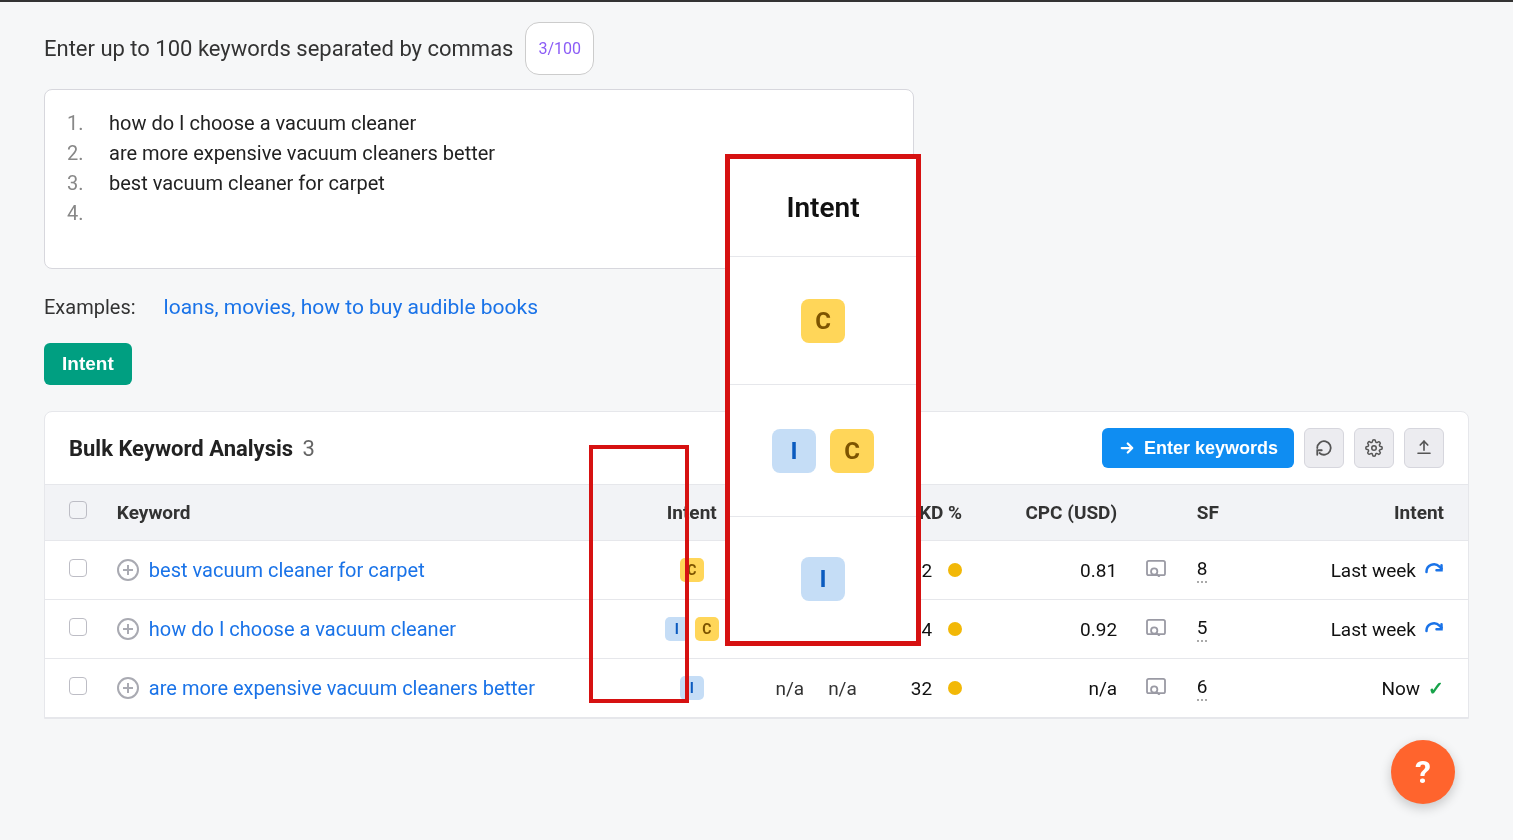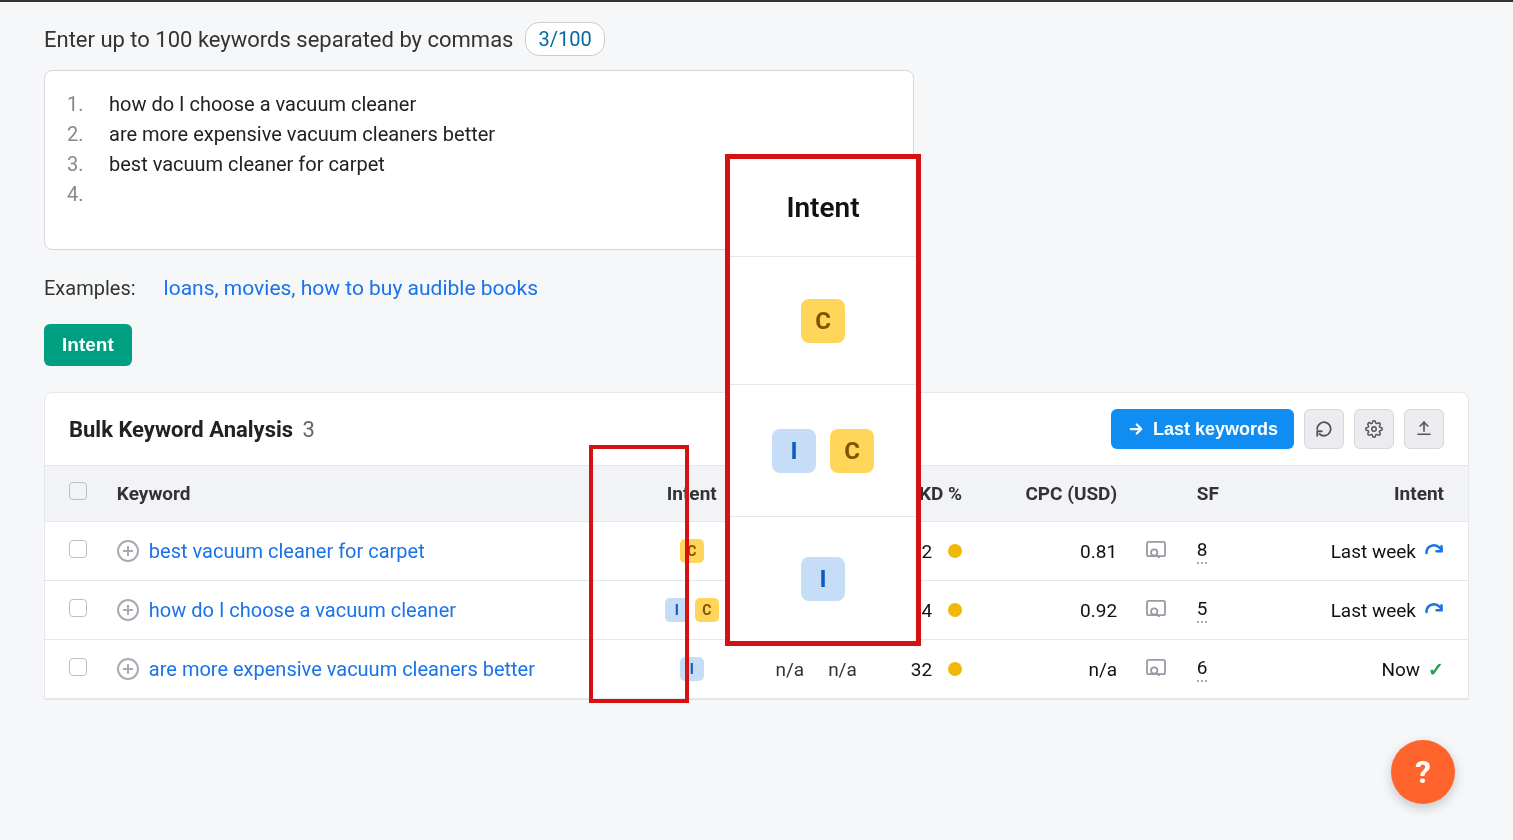--- a/index.html
+++ b/index.html
@@ -21,23 +21,23 @@
     gap: 12px;
     margin-bottom: 14px;
   }
   .header-title {
     font-size: 22px;
     color: #333;
   }
   .count-pill {
     border: 1px solid #ccc;
     border-radius: 14px;
-    padding: 4px 12px;
-    font-size: 20px;
-    color: #0369a1;
+    padding: 16px 12px;
+    font-size: 16px;
+    color: #8b5cf6;
     background: #fff;
   }
   .keyword-box {
     width: 870px;
     background: #fff;
     border: 1px solid #d7d7dd;
     border-radius: 8px;
     padding: 18px 22px;
     min-height: 180px;
   }
@@ -315,21 +315,21 @@
       <span class="results-title">
         <span>Bulk Keyword Analysis</span>
         <span class="count">3</span>
       </span>
       <div class="results-actions">
         <button class="send-btn">
           <svg width="18" height="18" viewBox="0 0 24 24" fill="none" stroke="#fff" stroke-width="3" stroke-linecap="round" stroke-linejoin="round">
               <path d="M5 12h12"></path>
               <path d="M13 6l6 6-6 6"></path>
             </svg>
-          <span>Last keywords</span>
+          <span>Enter keywords</span>
         </button>
         <button class="icon-btn">
           <svg width="18" height="18" viewBox="0 0 24 24" fill="none" stroke="#555" stroke-width="2.4" stroke-linecap="round">
               <path d="M3 12a9 9 0 1 1 3 6.7"></path>
               <path d="M3 21v-6h6"></path>
             </svg>
         </button>
         <button class="icon-btn">
           <svg width="18" height="18" viewBox="0 0 24 24" fill="none" stroke="#555" stroke-width="2">
               <circle cx="12" cy="12" r="3"></circle>

